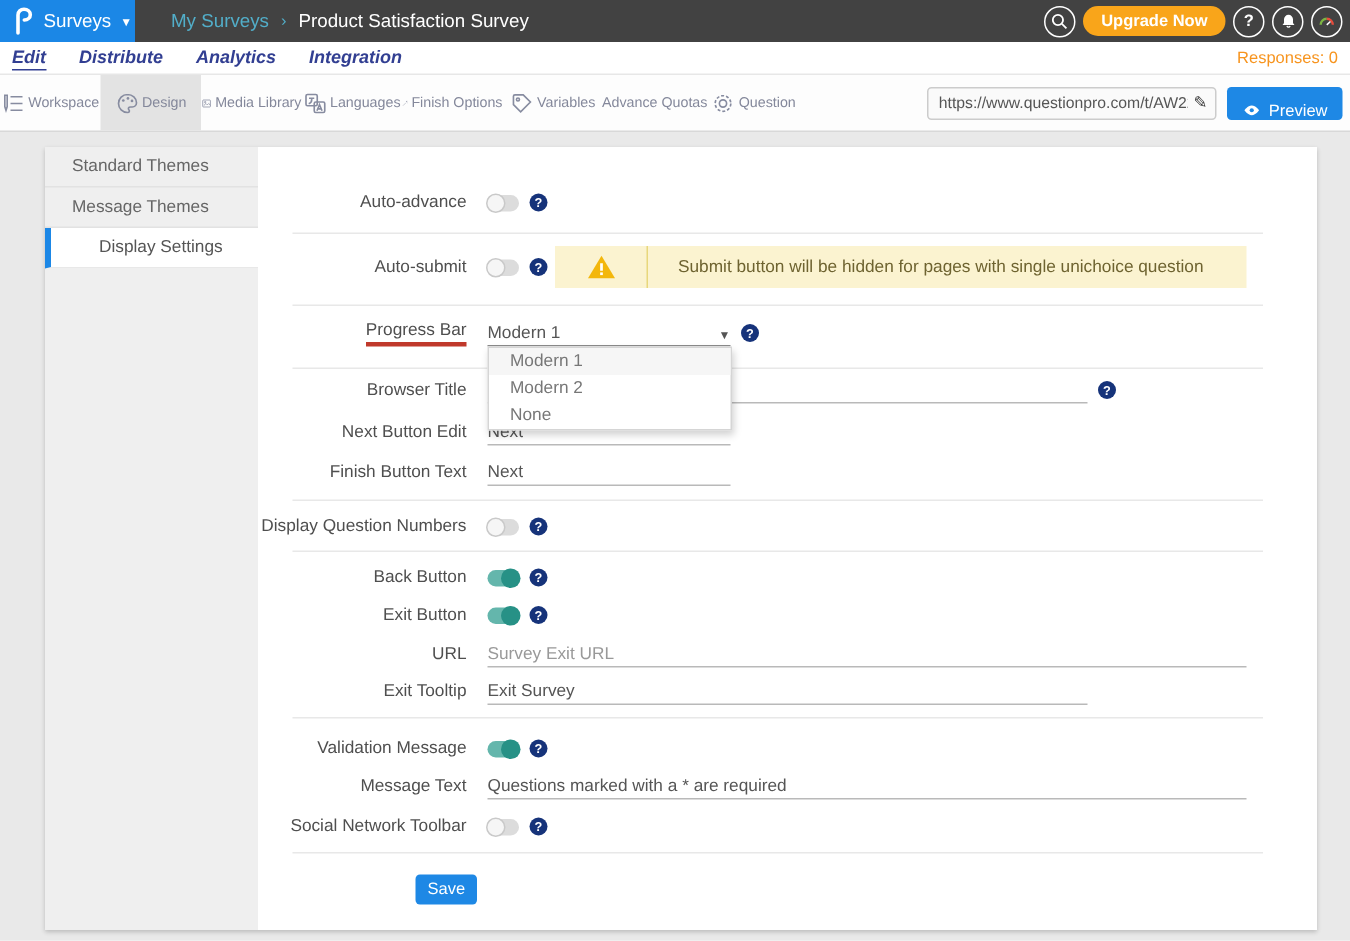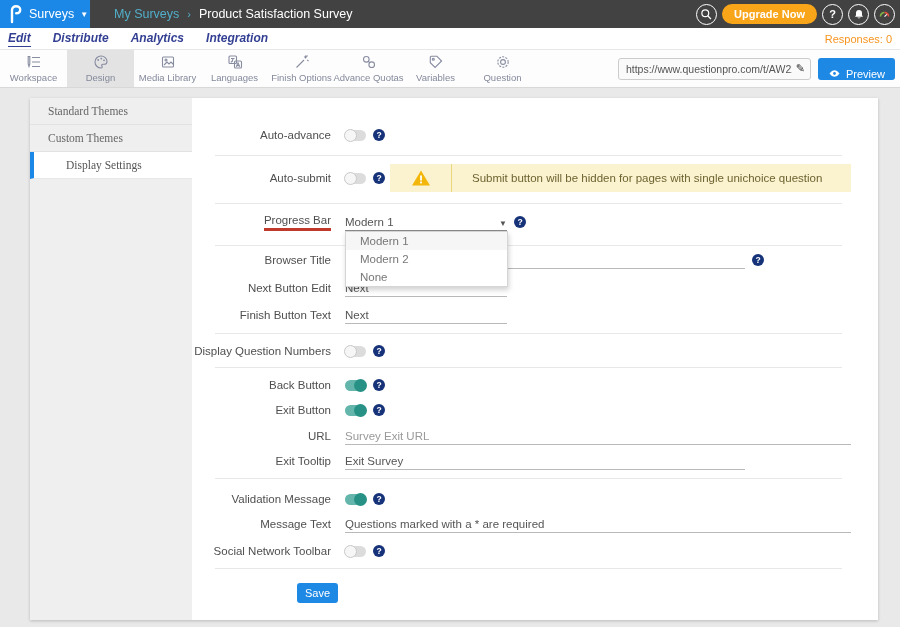--- a/index.html
+++ b/index.html
@@ -28,37 +28,37 @@
   .nav { height:22px; background:#fff; display:flex; align-items:center; padding:0 8px;
     border-bottom:1px solid #e7e7e7;}
   .nav .tab { font-size:12px; font-weight:bold; color:var(--nav-navy,#323f92);
     margin-right:22px; cursor:pointer; padding-bottom:1px;font-style:italic;}
   .nav .tab.active { border-bottom:1px solid var(--nav-navy,#323f92); }
   .nav .responses { margin-left:auto; font-size:11px; color:var(--responses-orange,#f7941e); }
 
   
   .toolbar { height:38px; background:#fdfdfd; border-bottom:1px solid #d8d8d8;
     display:flex; align-items:stretch; }
-  .tool { width:67px; display:flex; flex-direction:column; align-items:center;
+  .tool { width:67px; display:flex; align-items:center;
     justify-content:center; gap:2px; cursor:pointer; }
   .tool.active { background:#e3e3e3; }
   .tool .tlabel { font-size:9.5px; color:#84889b; white-space:nowrap; }
   .tool svg { stroke:#878ca0; fill:none; stroke-width:1.1; }
   .tb-right { margin-left:auto; display:flex; align-items:center; gap:7px; padding-right:5px; }
   .urlbox { width:193px; height:22px; border:1px solid #ccc; border-radius:3px; background:#fafafa;
     display:flex; align-items:center; padding:0 5px 0 7px; gap:4px; }
   .urlbox .urltext { font-size:10.5px; color:#555; white-space:nowrap; overflow:hidden; flex:1;}
   .urlbox .pencil { font-size:11px; color:#333; flex:none; cursor:pointer;}
   .preview-btn { height:22px; background:var(--button-blue,#1e88e5); border-radius:3px; color:#fff;
     font-size:11px; display:flex; align-items:flex-end; gap:5px; padding:0 10px; cursor:pointer;}
 
   
   .card { position:absolute; left:30px; top:98px; width:848px; height:522px; background:#fff;
     box-shadow:0 1px 3px rgba(0,0,0,.2); display:flex; }
-  .side { width:162px; background:var(--sidebar-bg,#efefef); flex:none;font-family:Liberation Serif, serif; }
+  .side { width:142px; background:var(--sidebar-bg,#efefef); flex:none; }
   .side-item { height:27px; display:flex; align-items:center; padding-left:18px;
     font-size:11.5px; color:#666; border-bottom:1px solid #e2e2e2; cursor:pointer;}
   .side-item.active { background:#fff; border-left:4px solid var(--sidebar-active-border,#1b87e6);
     padding-left:32px; color:#555; border-bottom:1px solid #e8e8e8;}
 
   .main { position:relative; flex:1; }
   .row { position:absolute; left:0; right:0; height:20px; display:flex; align-items:center; }
   .lbl { width:139px; text-align:right; font-size:11.5px; color:#4f4f4f; flex:none; }
   .ctl { margin-left:14px; display:flex; align-items:center; gap:7px; }
   .hr { position:absolute; left:23px; right:36px; height:1px; background:#e8e8e8; }
@@ -187,32 +187,32 @@
   </div>
   <div class="tool">
     <svg width="16" height="16" viewBox="0 0 16 16">
       <path d="M2.5 13.5 L10 6"></path>
         <path d="M11.5 1.5v3M10 3h3M13.2 5.8l1.3 1.3M13.5 1.5l-1 1"></path>
     </svg>
     <span class="tlabel">Finish Options</span>
   </div>
   <div class="tool">
     <svg width="16" height="16" viewBox="0 0 16 16">
+      <path d="M8.8 2.2l4.8 4.8-6.5 6.5-4.8-4.8V3.2a1 1 0 0 1 1-1z"></path>
+        <circle cx="5.3" cy="5.3" r="1"></circle>
+    </svg>
+    <span class="tlabel">Variables</span>
+  </div>
+  <div class="tool">
+    <svg width="16" height="16" viewBox="0 0 16 16">
       <circle cx="5.3" cy="5.3" r="2.8"></circle>
         <circle cx="10.7" cy="10.7" r="2.8"></circle>
         <path d="M7.2 7.2l1.6 1.6"></path>
     </svg>
     <span class="tlabel">Advance Quotas</span>
-  </div>
-  <div class="tool">
-    <svg width="16" height="16" viewBox="0 0 16 16">
-      <path d="M8.8 2.2l4.8 4.8-6.5 6.5-4.8-4.8V3.2a1 1 0 0 1 1-1z"></path>
-        <circle cx="5.3" cy="5.3" r="1"></circle>
-    </svg>
-    <span class="tlabel">Variables</span>
   </div>
   <div class="tool">
     <svg width="16" height="16" viewBox="0 0 16 16">
       <circle cx="8" cy="8" r="2.4"></circle>
         <circle cx="8" cy="8" r="5.2" stroke-dasharray="2 1.3"></circle>
     </svg>
     <span class="tlabel">Question</span>
   </div>
   <div class="tb-right">
     <div class="urlbox">
@@ -226,21 +226,21 @@
       </svg>
       <span>Preview</span>
     </div>
   </div>
 </div>
 
 <div class="card">
 
   <div class="side">
     <div class="side-item">Standard Themes</div>
-    <div class="side-item">Custom Themes</div>
+    <div class="side-item">Message Themes</div>
     <div class="side-item active">Display Settings</div>
   </div>
 
   <div class="main">
 
     <div class="row" style="top:27px">
       <div class="lbl">Auto-advance</div>
       <div class="ctl">
         <div class="toggle">
             <div class="knob"></div>

